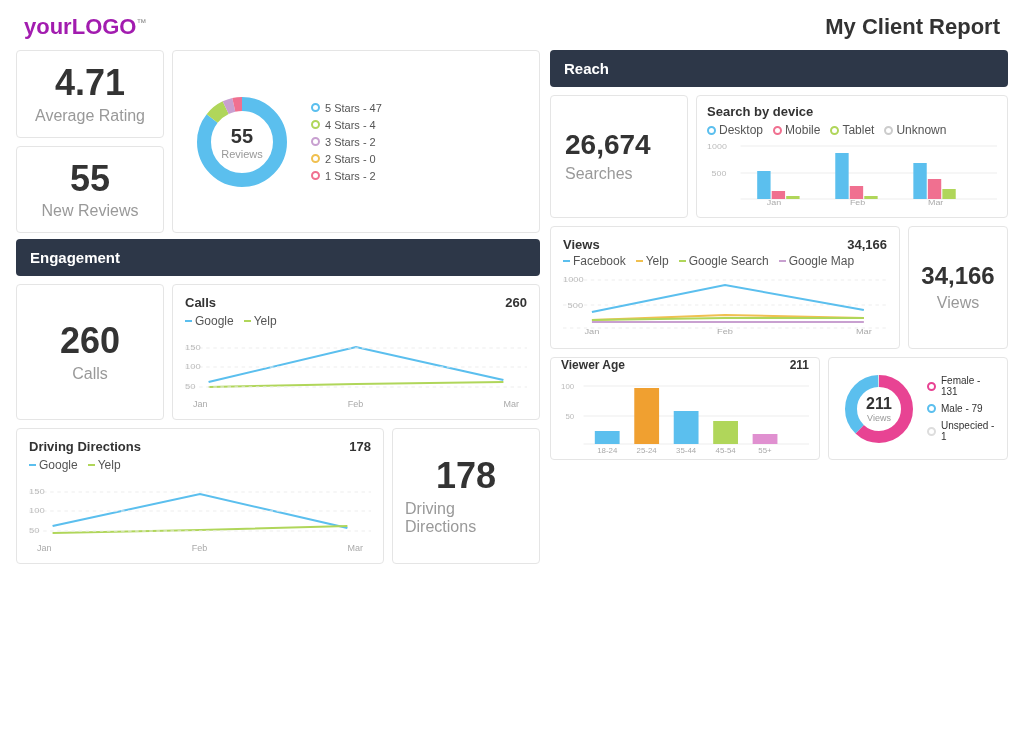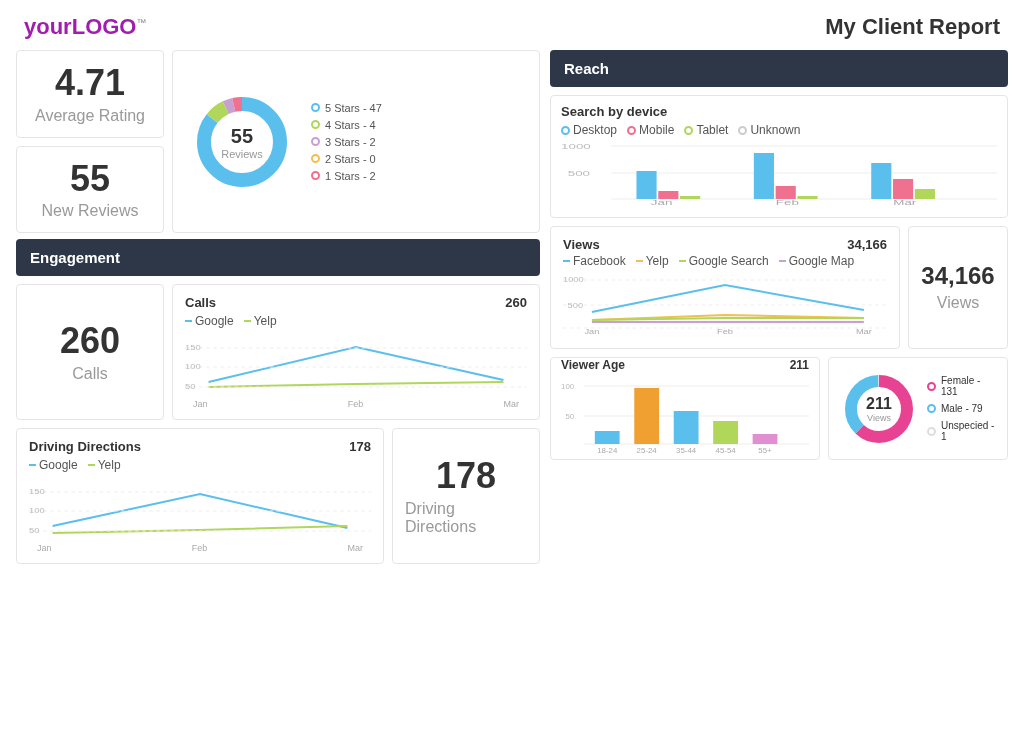--- a/index.html
+++ b/index.html
@@ -242,20 +242,24 @@
     </div>
   </div>
 
   <div class="right-col">
 
     <div class="reach-section">
       <div class="card-dark">
         <span class="card-dark-label">Reach</span>
       </div>
       <div class="reach-row">
+        <div class="card searches-stat">
+          <div class="stat-number" style="font-size:28px;">26,674</div>
+          <div class="stat-label">Searches</div>
+        </div>
         <div class="card search-device-card" style="flex:1;padding:8px 10px;">
           <div style="font-size:13px;font-weight:700;margin-bottom:4px;">Search by device</div>
           <div class="chart-legend" style="margin-bottom:4px;">
             <div class="chart-legend-item">
                 <span style="width:9px;height:9px;border-radius:50%;border:2px solid #5bbfee;display:inline-block;"></span>
                 <span>Desktop</span>
               </div>
             <div class="chart-legend-item">
                 <span style="width:9px;height:9px;border-radius:50%;border:2px solid #f07090;display:inline-block;"></span>
                 <span>Mobile</span>

